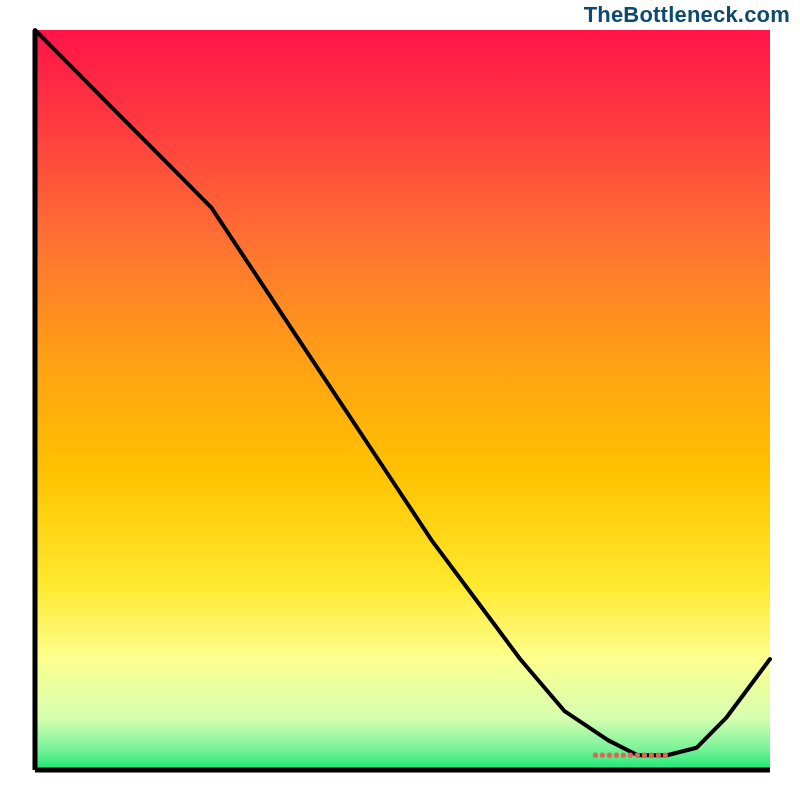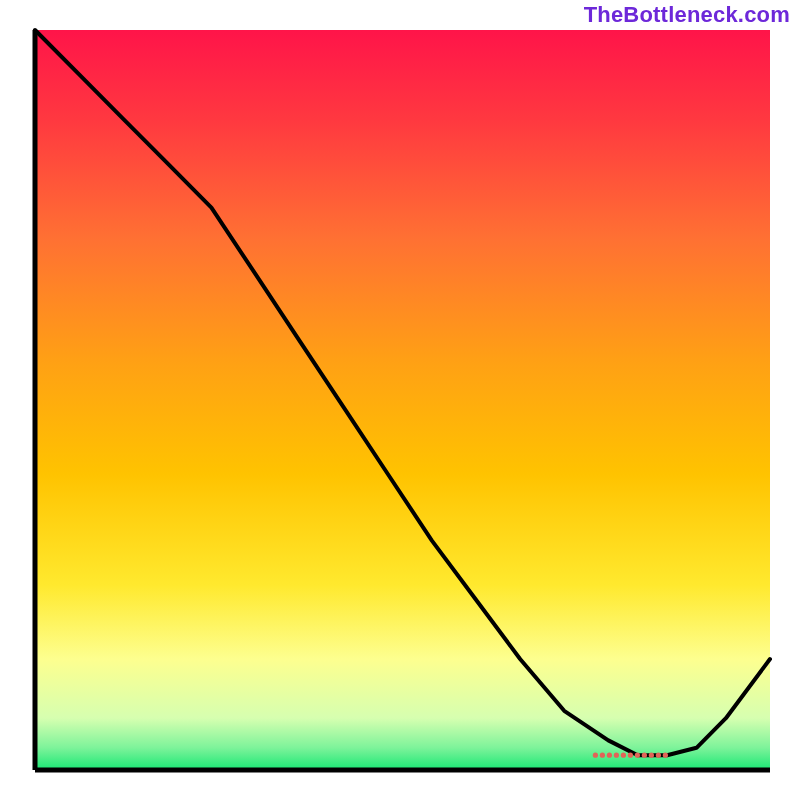--- a/index.html
+++ b/index.html
@@ -13,21 +13,21 @@
   }
   .wrap {
     position: relative;
     width: 800px;
     height: 800px;
   }
   .watermark {
     position: absolute;
     top: 2px;
     right: 10px;
-    color: #6d28d9;
+    color: #0c4a6e;
     font-size: 22px;
     font-weight: 600;
     letter-spacing: 0.2px;
     z-index: 10;
   }
   svg.plot {
     position: absolute;
     left: 0;
     top: 0;
   }

